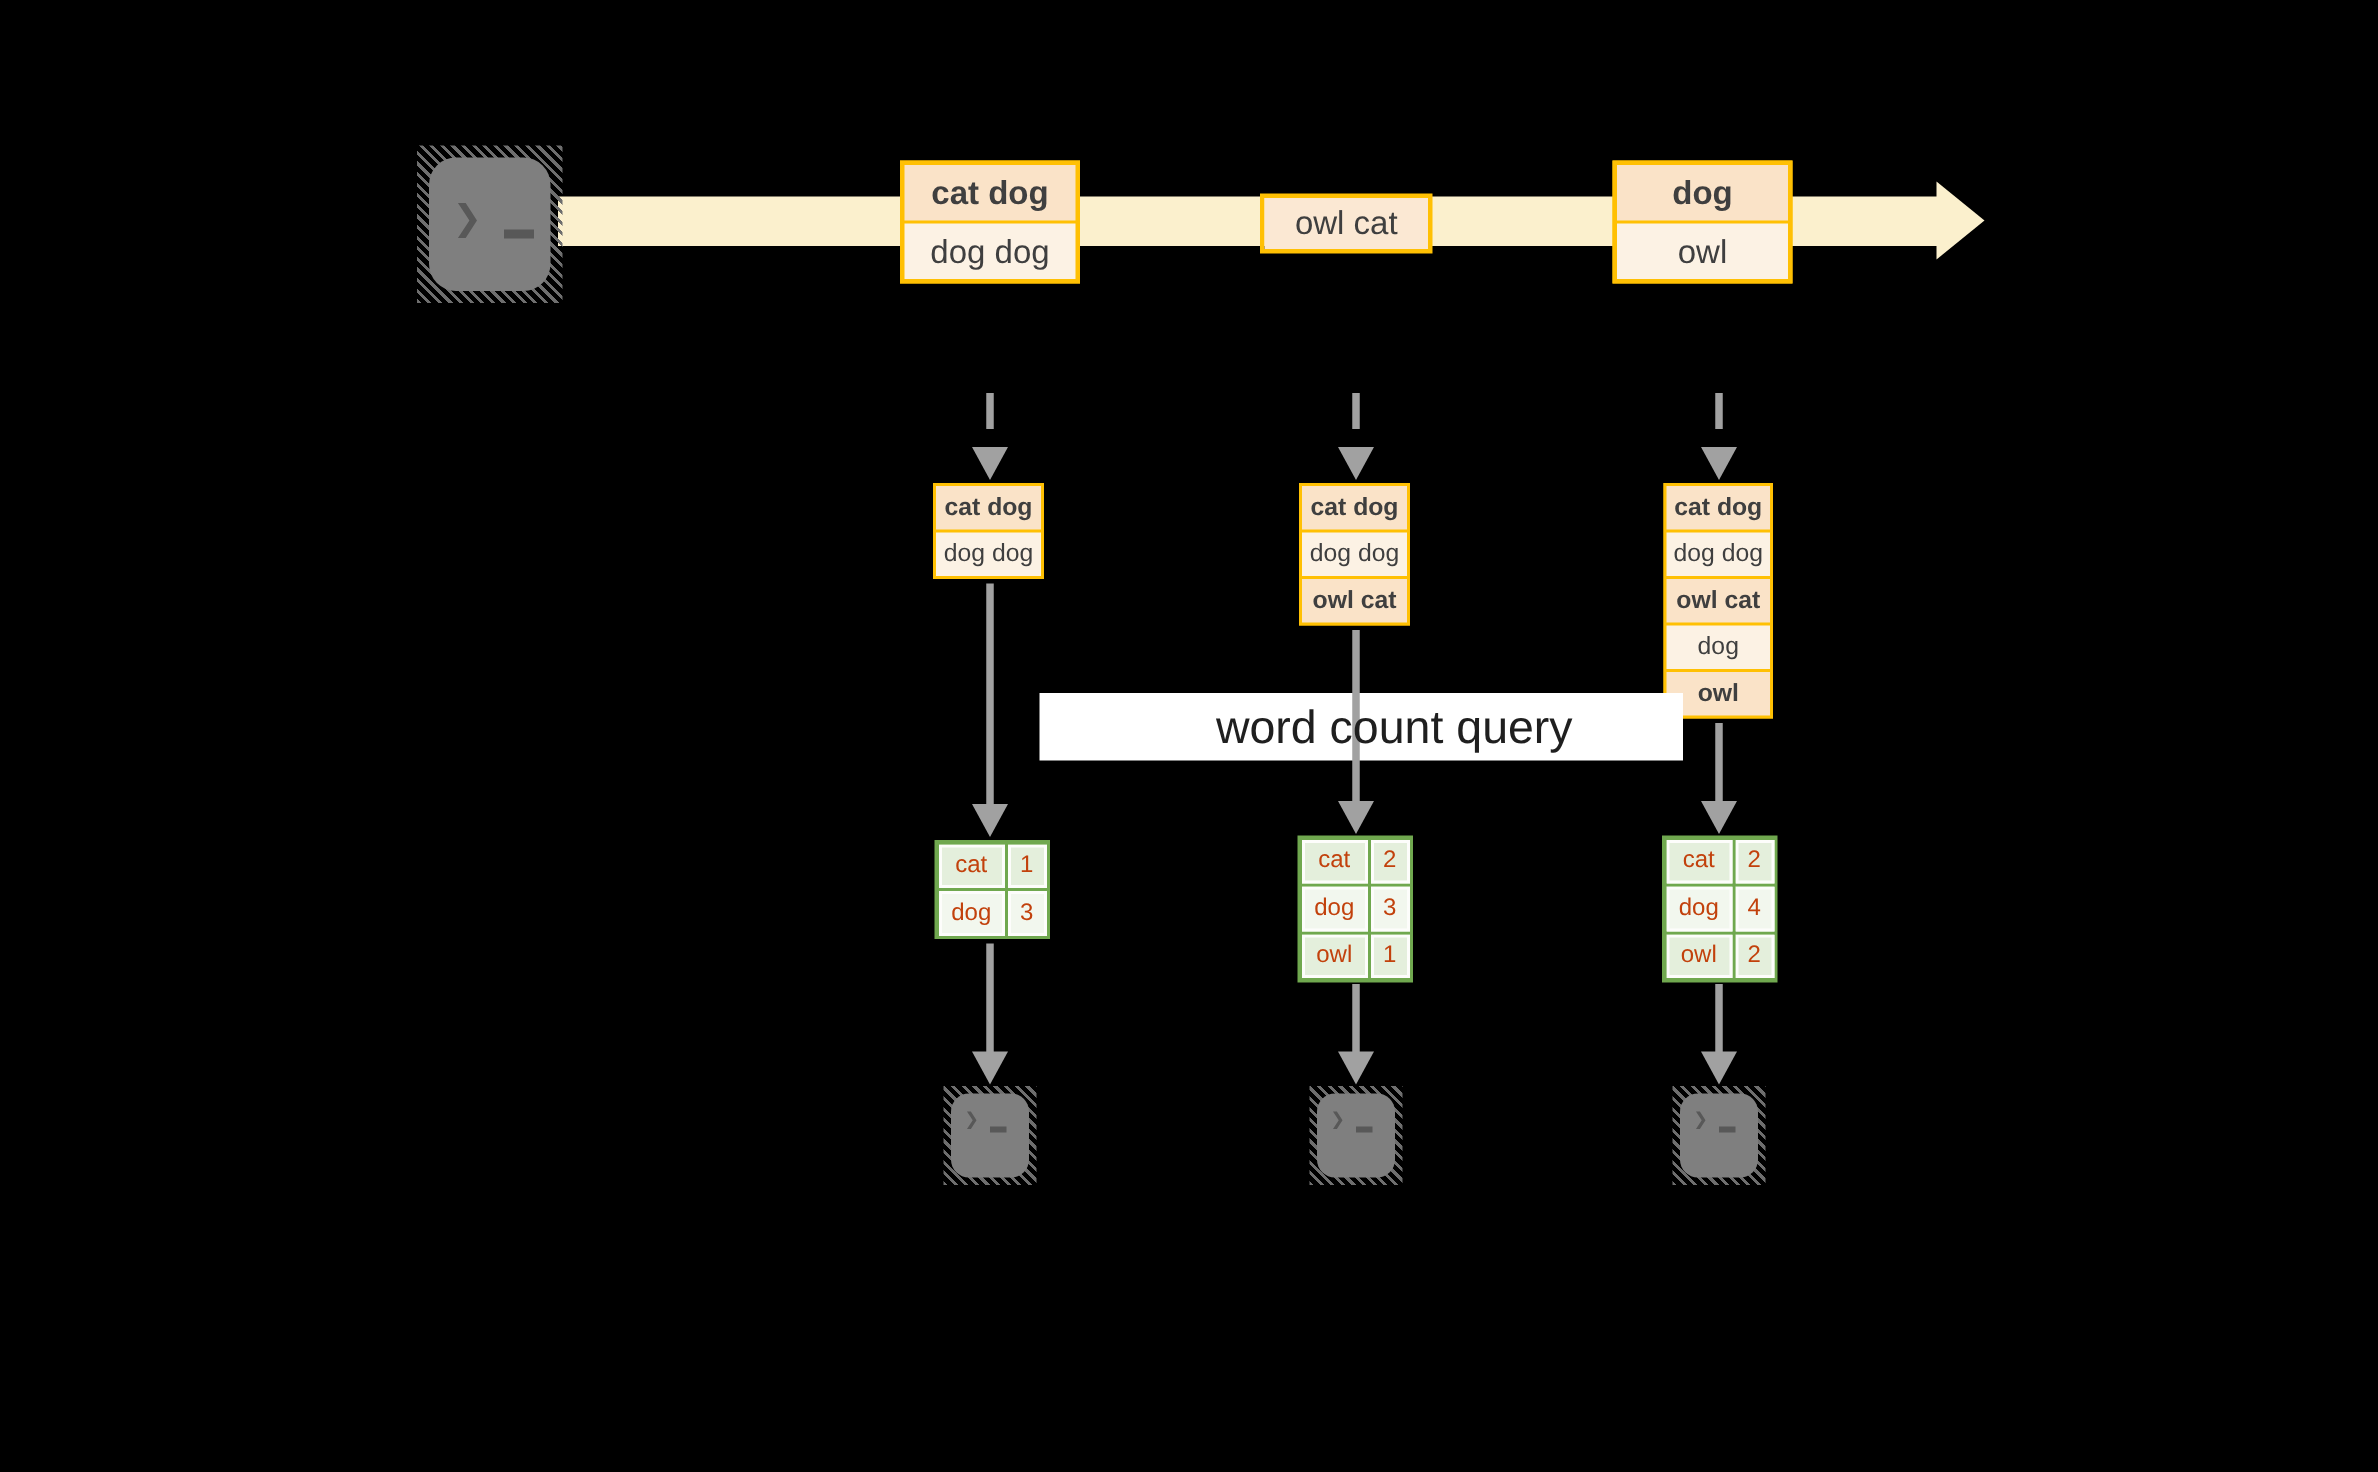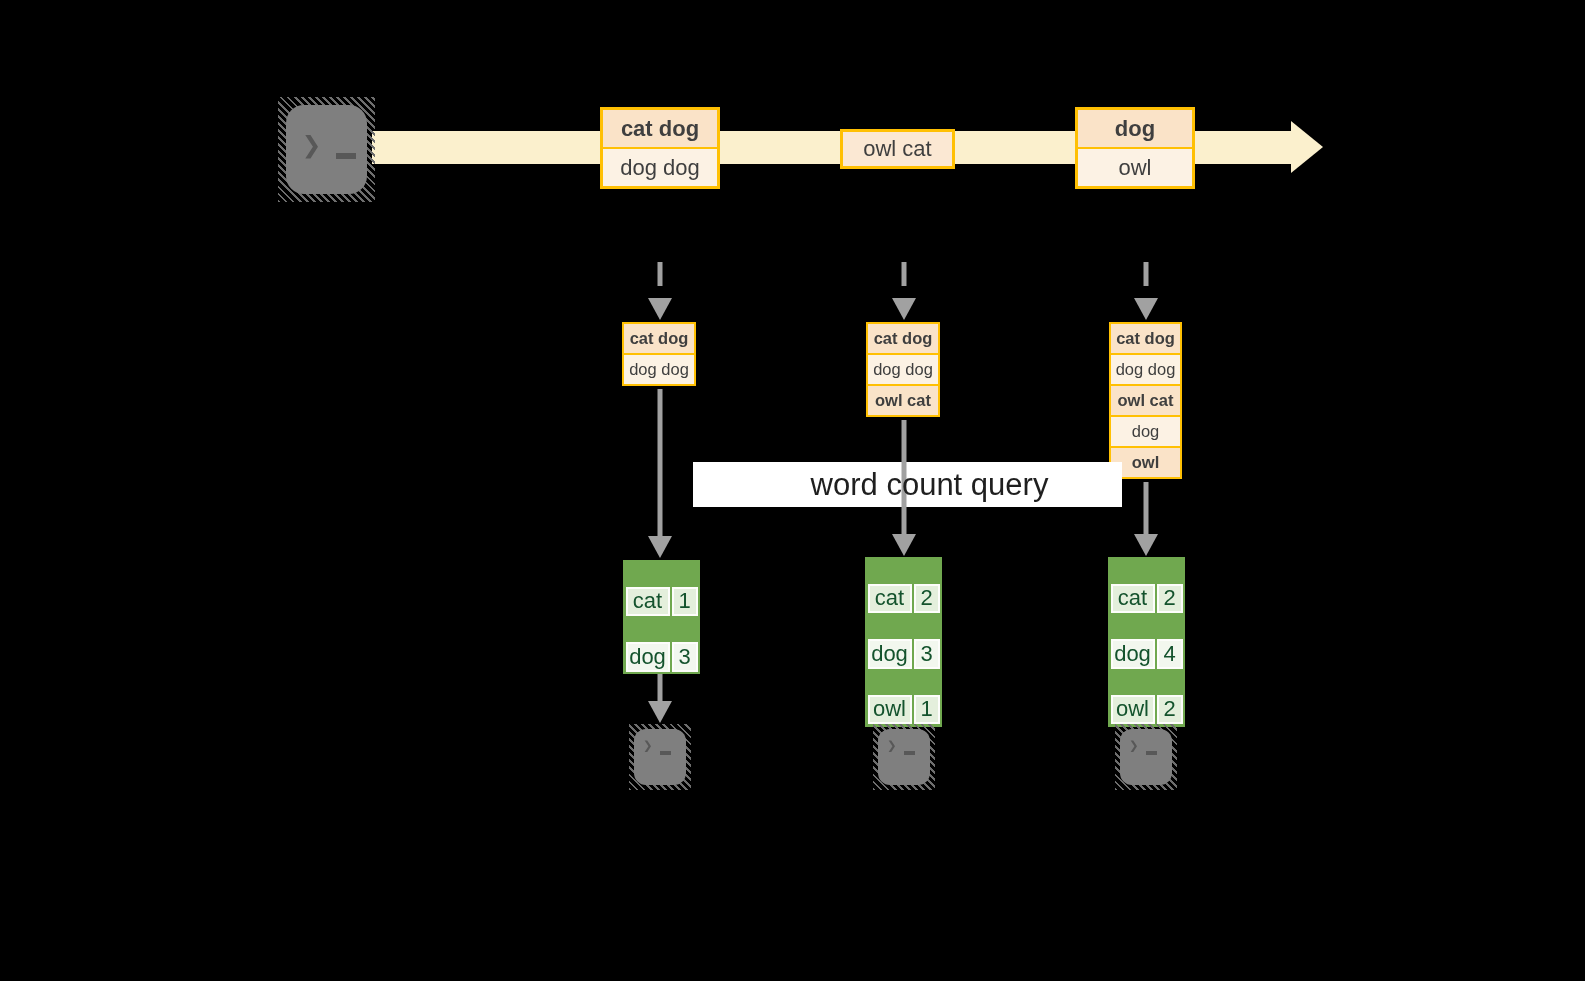--- a/index.html
+++ b/index.html
@@ -44,21 +44,21 @@
   .arrows { position:absolute; left:0; top:0; z-index:2; }
 
   
   .count-table {
     position:absolute; background:#70A84F; padding:2.5px;
     display:flex; flex-direction:column; gap:2px; z-index:4;
   }
   .count-row { display:grid; grid-template-columns:44px 26px; gap:2px; }
   .count-cell {
     height:29.5px; display:flex; align-items:center; justify-content:center;
-    font-size:22px; color:#14532d; box-shadow:inset 0 0 0 2px #FDFDFB;margin-top:24px;
+    font-size:16px; color:#c2410c; box-shadow:inset 0 0 0 2px #FDFDFB;
   }
   .count-row.dark  .count-cell { background:#E4EFDC; }
   .count-row.light .count-cell { background:#F2F7EE; }
 
   
   .term {
     position:absolute; z-index:4;
     background:repeating-linear-gradient(45deg,#6E6E6E 0 2px,transparent 2px 5px);
   }
   .term-inner { position:absolute; background:#7F7F7F; }

